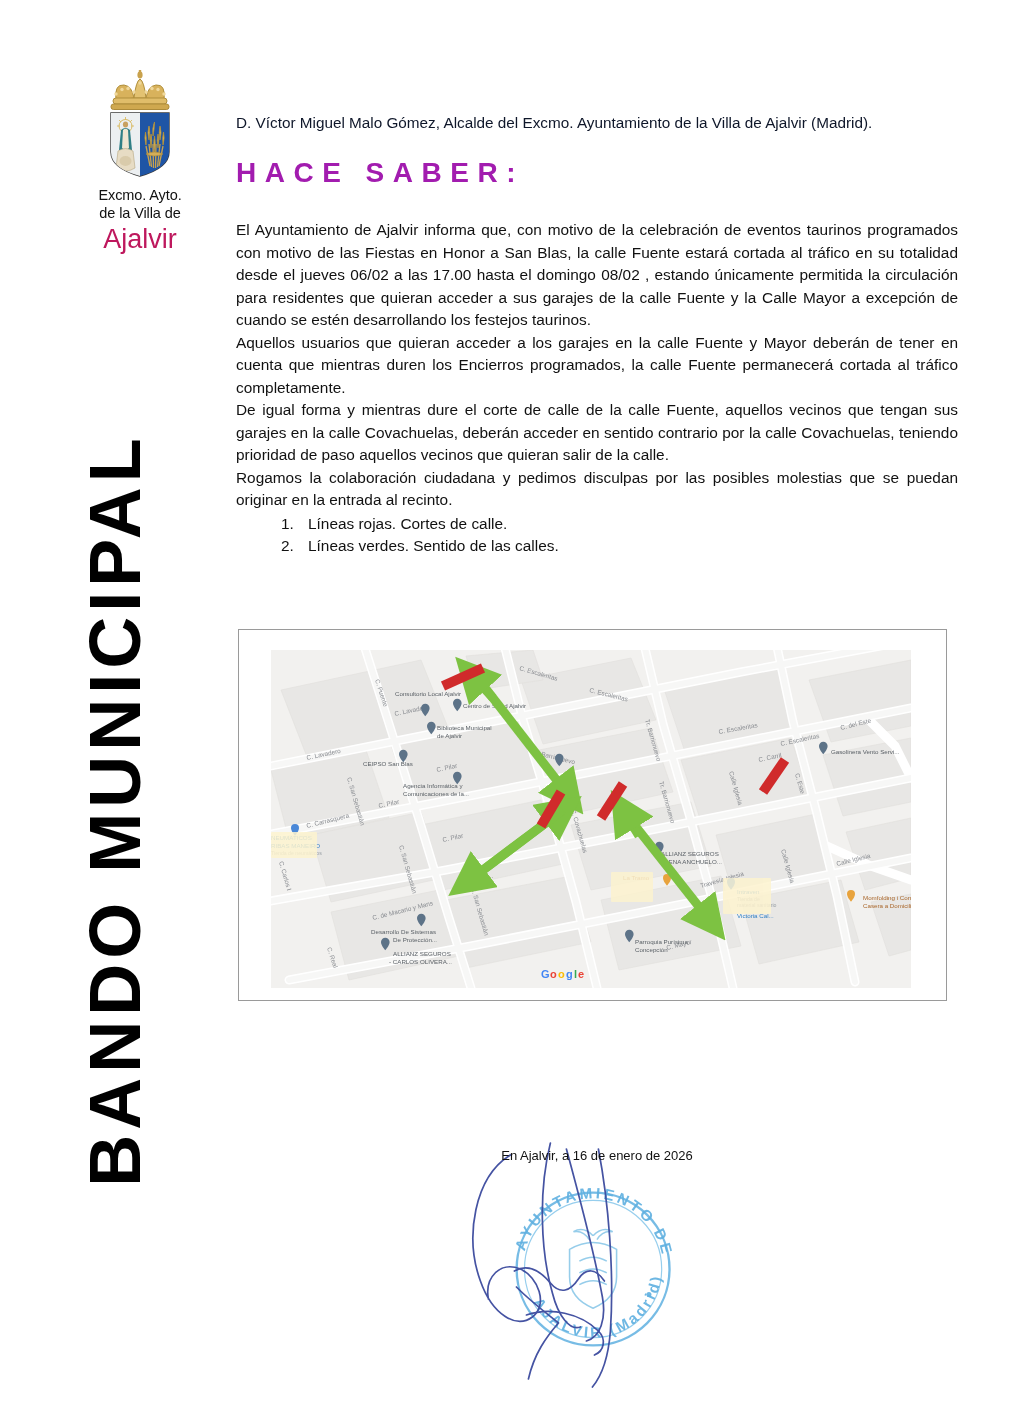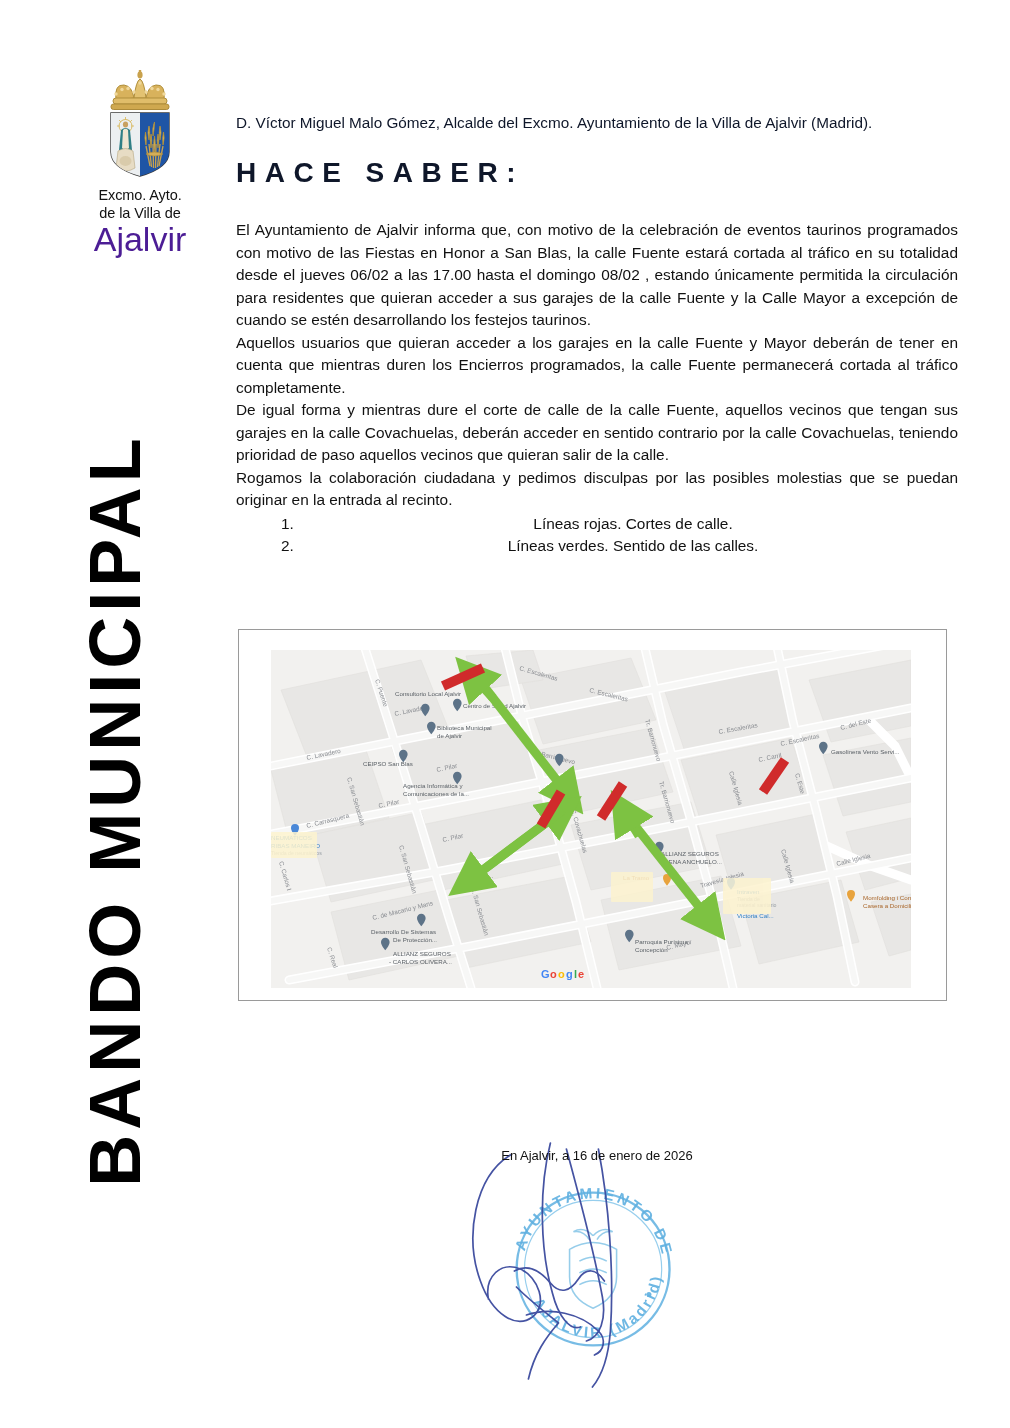--- a/index.html
+++ b/index.html
@@ -35,24 +35,24 @@
     display: block;
   }
   .crest-line1, .crest-line2 {
     font-size: 14.5px;
     line-height: 18px;
     letter-spacing: -0.1px;
     color: #111;
   }
   .crest-line1 { margin-top: 4px; }
   .crest-town {
-    font-size: 34px;
+    font-size: 27px;
     line-height: 32px;
     margin-top: 1px;
-    color: #4c1d95;
+    color: #be185d;
   }
 
   
   .vertical-title-wrap {
     position: absolute;
     left: 0px;
     top: 330px;
     width: 230px;
     height: 960px;
   }
@@ -82,21 +82,21 @@
     line-height: 21px;
     color: #0f172a;
     white-space: nowrap;
   }
   .hace-saber {
     font-size: 28px;
     font-weight: 700;
     letter-spacing: 8.5px;
     margin-top: 24px;
     margin-bottom: 0;
-    color: #0f172a;
+    color: #a21caf;
   }
   .body-block {
     margin-top: 30px;
   }
   .para {
     font-size: 15.4px;
     line-height: 22.5px;
     text-align: justify;
     color: #111;
     margin: 0;
@@ -104,21 +104,20 @@
   }
   ol.notes {
     margin: 1px 0 0 0;
     padding-left: 62px;
     font-size: 15.4px;
     line-height: 22.5px;
     color: #111;
   }
   ol.notes li {
     padding-left: 10px;
-    text-align: center;
   }
 
   
   .map-figure {
     position: absolute;
     left: 238px;
     top: 629px;
     width: 709px;
     height: 372px;
     border: 1.5px solid #9a9a9a;

